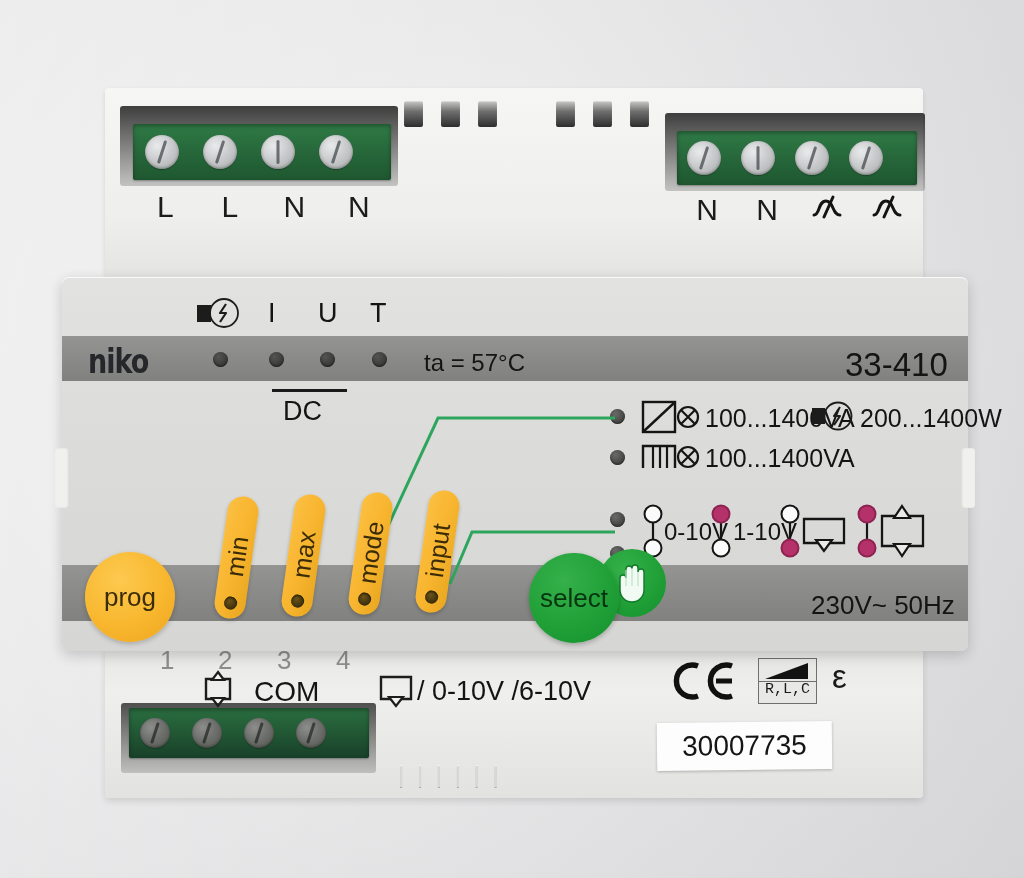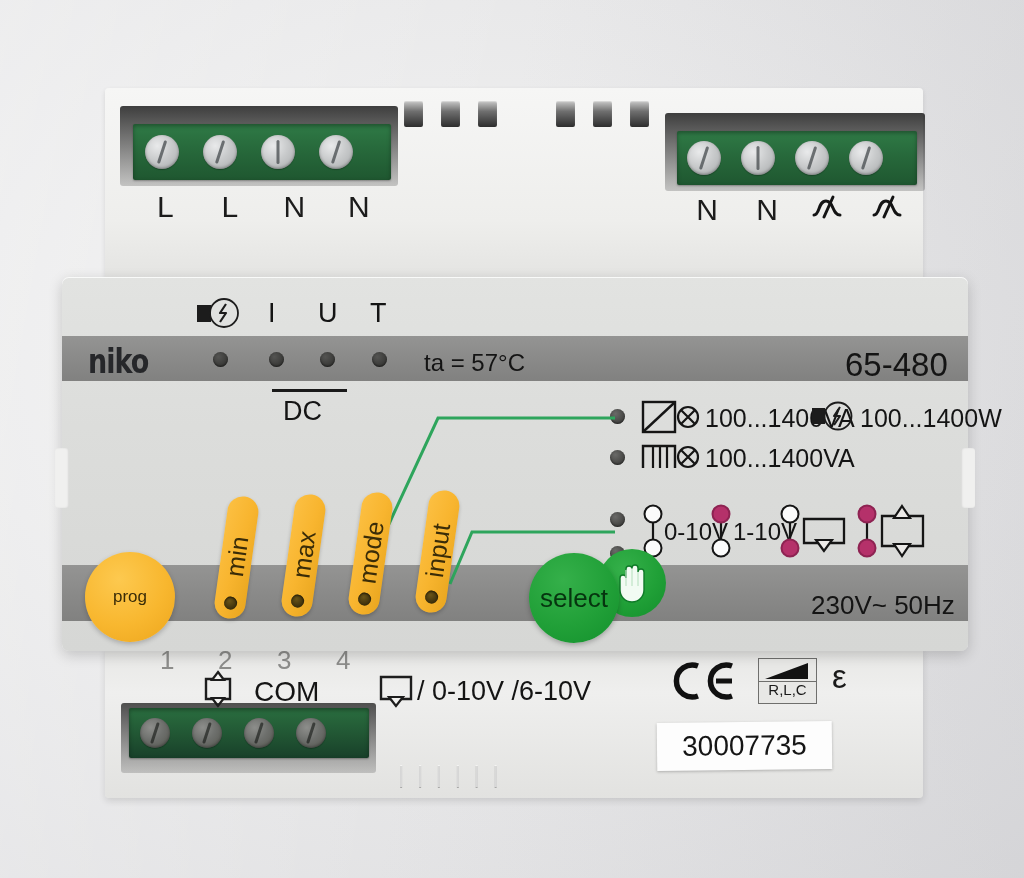--- a/index.html
+++ b/index.html
@@ -83,21 +83,21 @@
   .btn-pill .cap{position:absolute;left:50%;bottom:9px;transform:translateX(-50%);
     width:13px;height:13px;border-radius:50%;
     background:radial-gradient(circle at 40% 35%,#6a5418 0%,#3c2f0c 70%,#241c06 100%);
     box-shadow:inset 0 1px 2px rgba(0,0,0,.6);}
   .btn-pill .txt{position:absolute;left:50%;top:46px;transform:translate(-50%,0) rotate(-90deg);
     transform-origin:center;font-size:25px;color:#3a2c08;white-space:nowrap;font-weight:500;}
   #btn-prog{position:absolute;left:85px;top:552px;width:90px;height:90px;border-radius:50%;
     background:radial-gradient(circle at 38% 30%,#fdc94f 0%,#f8b72f 55%,#eca51c 100%);
     box-shadow:0 2px 5px rgba(0,0,0,.22);
     display:flex;align-items:center;justify-content:center;
-    font-size:17px;color:#3a2c08;}
+    font-size:26px;color:#3a2c08;}
   #btn-select{position:absolute;left:529px;top:553px;width:90px;height:90px;border-radius:50%;
     background:radial-gradient(circle at 38% 30%,#35b04a 0%,#21a038 55%,#13902c 100%);
     box-shadow:0 2px 5px rgba(0,0,0,.25);
     display:flex;align-items:center;justify-content:center;
     font-size:26px;color:#0d2d12;}
   #hand-bubble{position:absolute;left:598px;top:549px;width:68px;height:68px;border-radius:50%;
     background:radial-gradient(circle at 38% 30%,#35b04a 0%,#20a037 55%,#148f2c 100%);
     display:flex;align-items:center;justify-content:center;}
 
   svg{display:block;overflow:visible;}
@@ -187,21 +187,21 @@
 </div>
 <div class="lbl" style="left:417px;top:676px;font-size:27px;">/ 0-10V /6-10V</div>
 
 <div class="wire" style="left:672px;top:660px;">
   <svg width="68" height="42" viewBox="0 0 68 42">
     <path d="M26,6 A16,16 0 1 0 26,36" stroke="#111" stroke-width="5.5" fill="none"></path>
     <path d="M60,6 A16,16 0 1 0 60,36" stroke="#111" stroke-width="5.5" fill="none"></path>
     <path d="M44,21 L60,21" stroke="#111" stroke-width="5" fill="none"></path>
   </svg>
 </div>
-<div style="position:absolute;left:758px;top:658px;width:57px;height:44px;border:1.5px solid #6f6f6d;background:#e8e8e6;">
+<div style="position:absolute;left:758px;top:658px;width:57px;height:44px;border:1.5px solid #6f6f6d;background:#e8e8e6;font-family:Liberation Mono, monospace;">
   <svg width="49" height="20" viewBox="0 0 49 20" style="margin:2px auto 0;">
     <path d="M2,18 L45,2 L45,18 Z" fill="#121212"></path>
   </svg>
   <div style="text-align:center;font-size:15px;color:#1a1a1a;line-height:16px;border-top:1.3px solid #6f6f6d;">R,L,C</div>
 </div>
 <div class="lbl" style="left:832px;top:658px;font-size:33px;color:#1a1a1a;">ε</div>
 
 <div class="term-shadow" style="left:121px;top:703px;width:255px;height:70px;opacity:.9;"></div>
 <div class="term-block dark" style="left:129px;top:708px;width:240px;height:50px;">
   <div class="screw dim" style="width:30px;height:30px;margin:0 11px;"></div>
@@ -216,21 +216,21 @@
 </div>
 
 <div id="dev-face"></div>
 <div class="notch" id="notch-l"></div>
 <div class="notch" id="notch-r"></div>
 
 <div class="gray-band" id="band-top"></div>
 <div class="gray-band" id="band-bottom"></div>
 
 <div id="niko">niko</div>
-<div class="lbl" style="left:845px;top:346px;font-size:33px;color:#141414;">65-480</div>
+<div class="lbl" style="left:845px;top:346px;font-size:33px;color:#141414;">33-410</div>
 <div class="lbl" style="left:424px;top:349px;font-size:24px;">ta = 57°C</div>
 <div class="lbl" style="left:811px;top:590px;font-size:26px;">230V~ 50Hz</div>
 
 <div class="wire" style="left:196px;top:297px;">
   <svg width="46" height="34" viewBox="0 0 46 34">
     <rect x="1" y="8" width="14" height="17" fill="#1c1c1c"></rect>
     <circle cx="28" cy="16" r="14" fill="none" stroke="#1c1c1c" stroke-width="1.8"></circle>
     <path d="M30,7 L24,16 L30,16 L24,25" stroke="#1c1c1c" stroke-width="2.2" fill="none" stroke-linejoin="round"></path>
   </svg>
 </div>
@@ -256,21 +256,21 @@
   </svg>
 </div>
 <div class="lbl" style="left:705px;top:404px;font-size:25px;">100...1400VA</div>
 <div class="wire" style="left:811px;top:400px;">
   <svg width="46" height="33" viewBox="0 0 46 33">
     <rect x="1" y="8" width="13" height="16" fill="#1c1c1c"></rect>
     <circle cx="27" cy="16" r="13.5" fill="none" stroke="#1c1c1c" stroke-width="1.8"></circle>
     <path d="M29,7 L23,16 L29,16 L23,25" stroke="#1c1c1c" stroke-width="2.1" fill="none" stroke-linejoin="round"></path>
   </svg>
 </div>
-<div class="lbl" style="left:860px;top:404px;font-size:25px;">100...1400W</div>
+<div class="lbl" style="left:860px;top:404px;font-size:25px;">200...1400W</div>
 
 <div class="led" style="left:610px;top:450px;"></div>
 <div class="wire" style="left:641px;top:438px;">
   <svg width="62" height="38" viewBox="0 0 62 38">
     <path d="M2,30 L2,8 L34,8 L34,30" fill="none" stroke="#151515" stroke-width="2.4"></path>
     <path d="M12,8 L12,30 M19,8 L19,30 M26,8 L26,30" stroke="#151515" stroke-width="2.2"></path>
     <circle cx="47" cy="19" r="10" fill="none" stroke="#151515" stroke-width="2.2"></circle>
     <path d="M40,12 L54,26 M54,12 L40,26" stroke="#151515" stroke-width="2.2"></path>
   </svg>
 </div>

